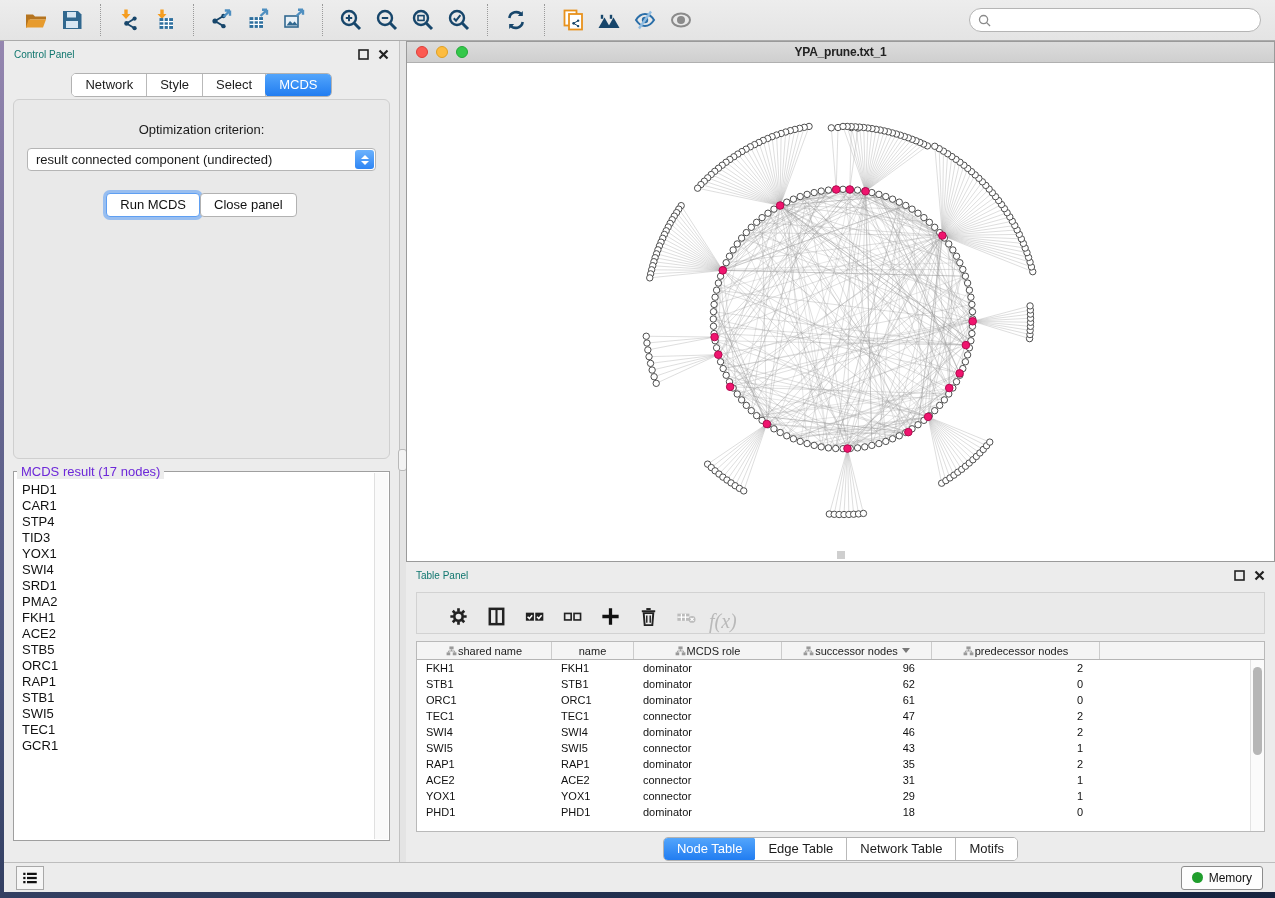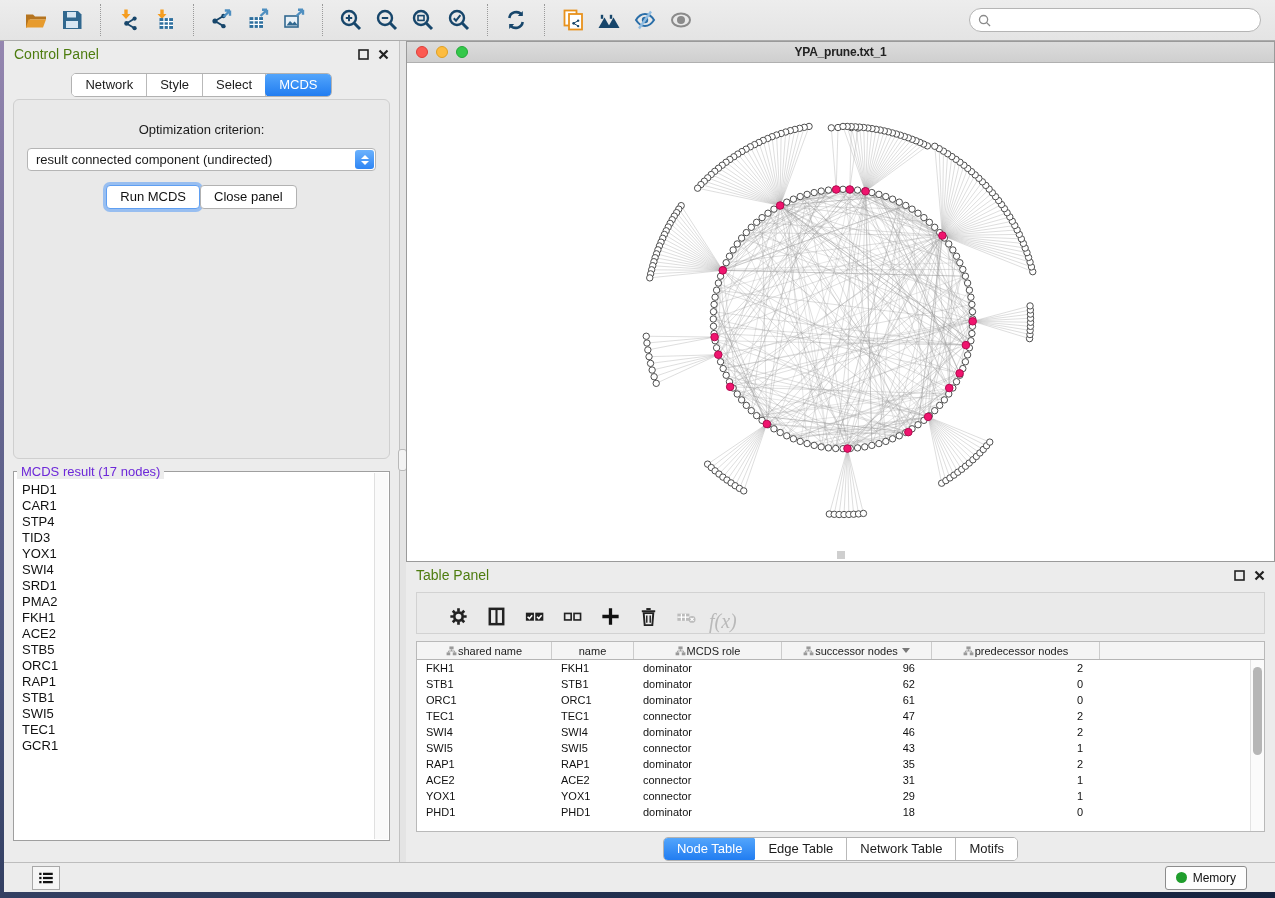--- a/index.html
+++ b/index.html
@@ -36,21 +36,21 @@
   .divider-col {
     position:absolute; left:400px; top:41px; width:6px; height:821px; background:#e4e4e4;
   }
   .divider-handle {
     position:absolute; left:-2px; top:408px; width:9px; height:22px;
     background:#f3f3f3; border:1px solid #b9b9b9; border-radius:3px;
   }
   .right-col { position:absolute; left:406px; top:41px; width:869px; height:821px; background:#ececec; }
 
   .panel-titlebar { height:26px; display:flex; align-items:center; padding:0 10px; }
-  .panel-title { font-size:14px; color:#4d7c0f; }
+  .panel-title { font-size:10px; color:#0f766e; }
   .panel-title-icons { margin-left:auto; display:flex; gap:9px; align-items:center; }
   .panel-title-icons svg { width:11px; height:11px; }
 
   
   .seg { display:flex; border:1px solid #b2b2b2; border-radius:5px; background:#fff; overflow:hidden; width:max-content; }
   .seg .seg-item {
     padding:3px 13px; font-size:13px; color:#1c1c1c; background:#fff; border-right:1px solid #b9b9b9; cursor:default;
     line-height:16px; white-space:nowrap;
   }
   .seg .seg-item:last-child { border-right:none; }
@@ -68,21 +68,21 @@
     margin:11px 13px 0; height:23px; background:#fff; border:1px solid #b5b5b5; border-radius:4px;
     display:flex; align-items:center; position:relative; font-size:13px; padding-left:8px;
   }
   .opt-select .stepper {
     position:absolute; right:1px; top:1px; bottom:1px; width:19px; border-radius:3px;
     background:linear-gradient(#6cb2fd,#2e85f4); display:flex; flex-direction:column; align-items:center; justify-content:center; gap:2px;
   }
   .stepper i { width:0; height:0; border-left:4px solid transparent; border-right:4px solid transparent; }
   .stepper .up { border-bottom:4px solid #fff; }
   .stepper .dn { border-top:4px solid #fff; }
-  .cp-buttons { display:flex; justify-content:center; margin-top:14px; }
+  .cp-buttons { display:flex; justify-content:center; margin-top:22px; }
   .btn {
     background:#fff; border:1px solid #b2b2b2; border-radius:4px; font-size:13px;
     padding:3px 13px; color:#111; cursor:default; line-height:16px;
   }
   .btn.focused { box-shadow:0 0 0 3px rgba(98,162,245,.6); border-color:#5f9ff2; }
 
   .mcds-box {
     position:relative; margin:12px 9px 0; height:370px; background:#fff; border:1px solid #9f9f9f;
   }
   .mcds-box .box-label {
@@ -134,21 +134,21 @@
   .nt-row .c { padding-left:9px; overflow:hidden; white-space:nowrap; }
   .nt-row .c.num { text-align:right; padding-right:17px; padding-left:0; }
   .nt-scroll { position:absolute; top:18px; right:0; bottom:0; width:14px; background:#fbfbfb; border-left:1px solid #e3e3e3; }
   .nt-thumb { position:absolute; left:2px; right:2px; top:7px; height:88px; background:#b6b6b6; border-radius:5px; }
 
   .tp-tabs { display:flex; justify-content:center; margin-top:5px; }
 
   
   .status-bar {
     position:absolute; left:4px; bottom:6px; width:1271px; height:30px;
-    background:#ececec; border-top:1px solid #bdbdbd; display:flex; align-items:center; padding:0 28px;
+    background:#ececec; border-top:1px solid #bdbdbd; display:flex; align-items:center; padding:0 12px;
   }
   .list-btn { width:28px; height:24px; background:#f6f6f6; border:1px solid #a8a8a8; display:flex; align-items:center; justify-content:center; }
   .list-btn svg { width:18px; height:18px; }
   .memory-btn {
     margin-left:auto; height:24px; background:#fdfdfd; border:1px solid #8c8c8c; border-radius:3px;
     display:flex; align-items:center; gap:6px; padding:0 10px; font-size:12px; color:#111;
   }
   .memory-dot { width:11px; height:11px; border-radius:50%; background:#1f9d2c; }
 </style>
 </head>

